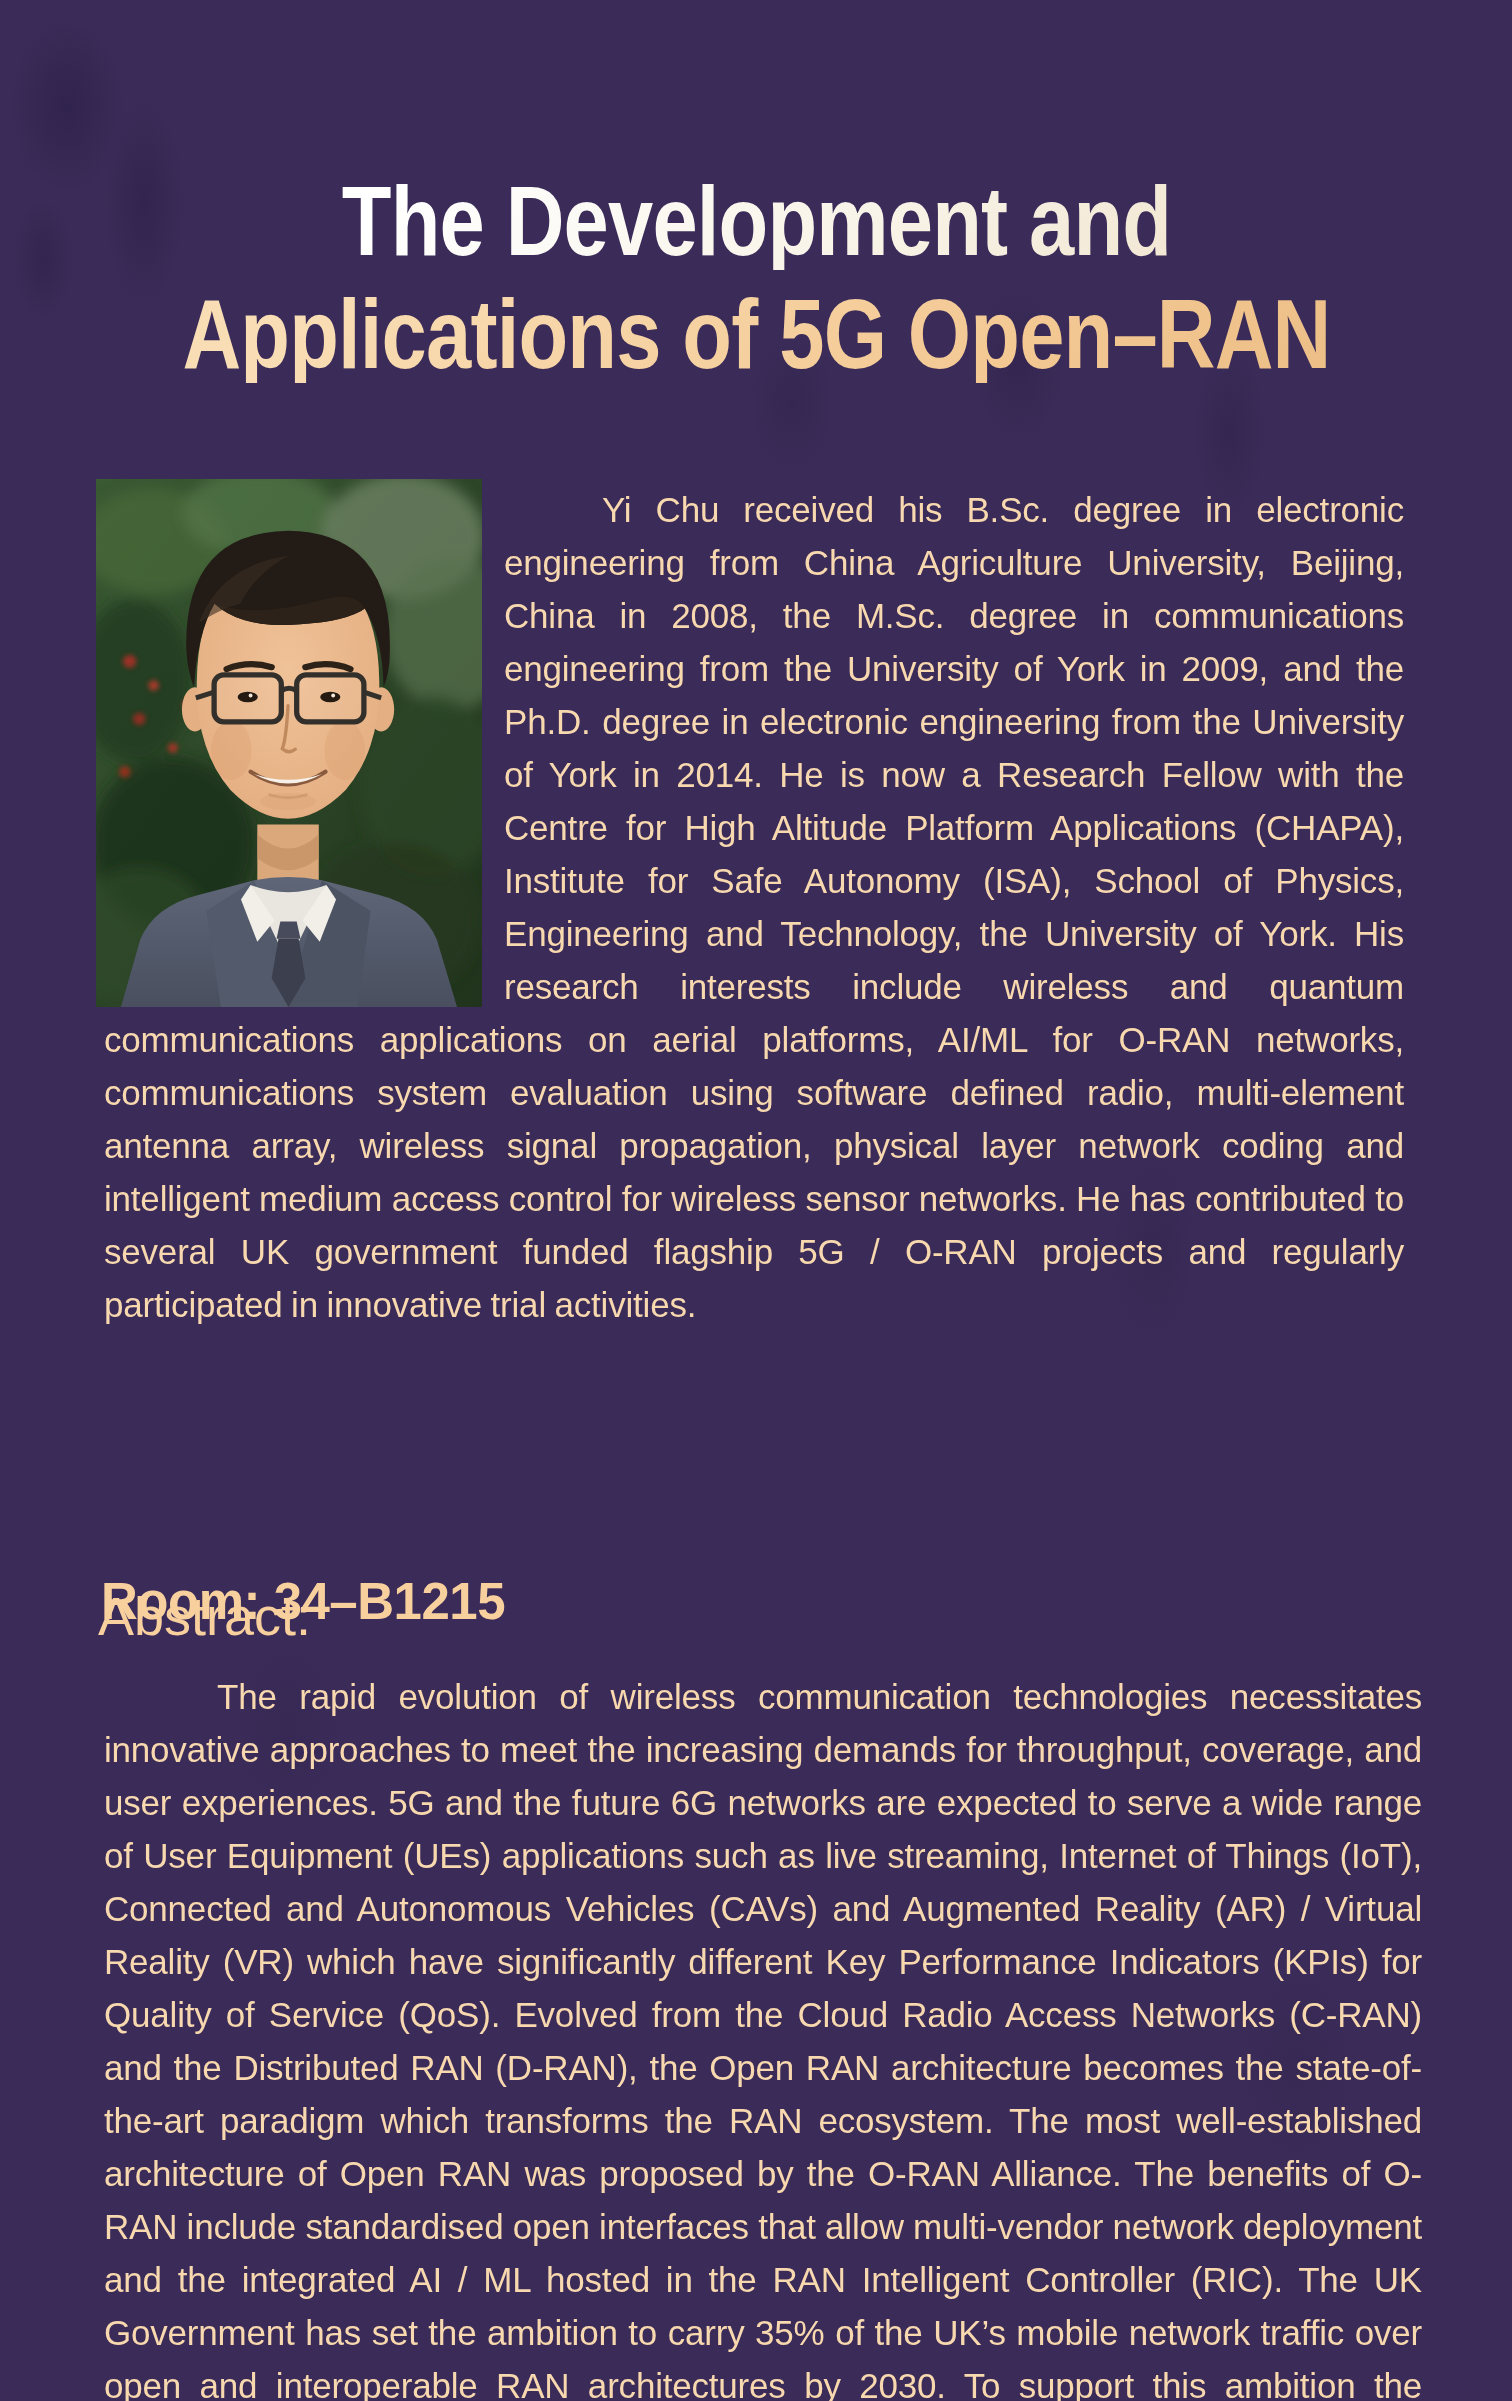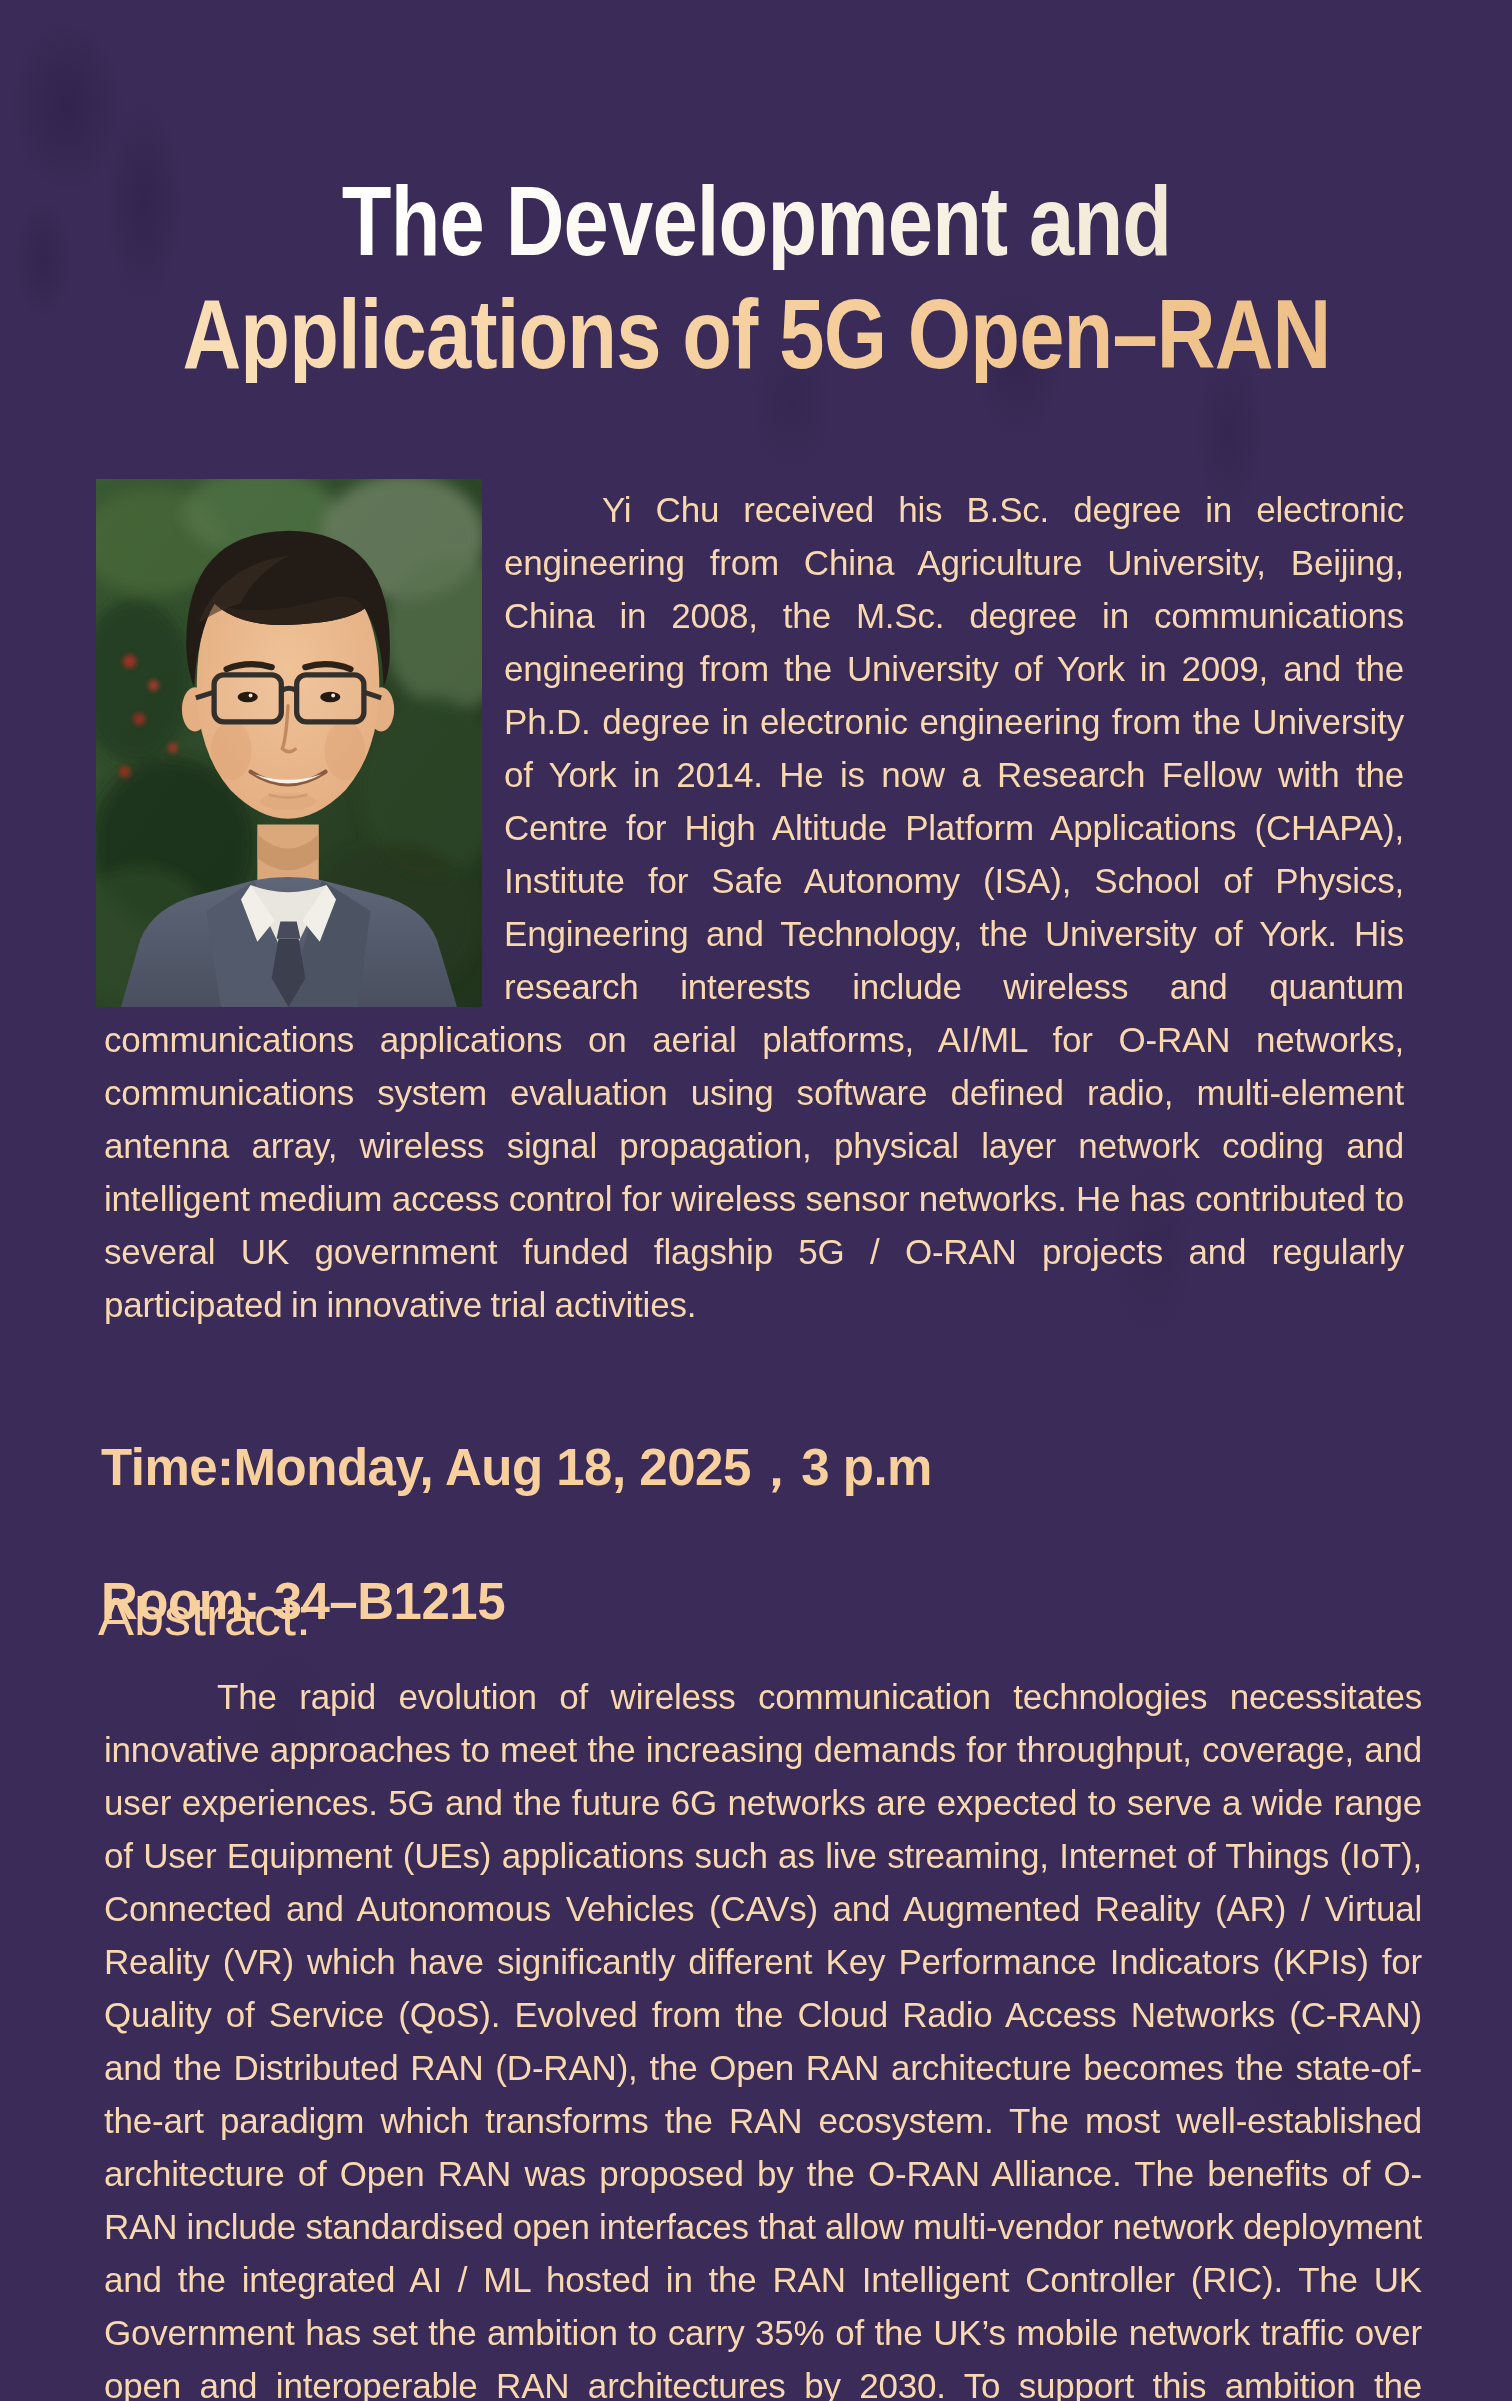--- a/index.html
+++ b/index.html
@@ -203,20 +203,19 @@
         <path d="M 322 610 Q 400 662 478 610" stroke="#8a5a3e" stroke-width="9" fill="none" stroke-linecap="round"></path>
         <path d="M 330 615 Q 400 654 470 615 Q 400 638 330 615 Z" fill="#f6f2ea"></path>
         <path d="M 362 658 Q 400 670 438 658" stroke="#c58f66" stroke-width="6" fill="none" opacity="0.6" stroke-linecap="round"></path>
         <ellipse cx="400" cy="672" rx="58" ry="18" fill="#d59a6c" opacity="0.25"></ellipse>
       </g>
     </svg>
 
     <p class="body-copy bio-text">Yi Chu received his B.Sc. degree in electronic engineering from China Agriculture University, Beijing, China in 2008, the M.Sc. degree in communications engineering from the University of York in 2009, and the Ph.D. degree in electronic engineering from the University of York in 2014. He is now a Research Fellow with the Centre for High Altitude Platform Applications (CHAPA), Institute for Safe Autonomy (ISA), School of Physics, Engineering and Technology, the University of York. His research interests include wireless and quantum communications applications on aerial platforms, AI/ML for O-RAN networks, communications system evaluation using software defined radio, multi-element antenna array, wireless signal propagation, physical layer network coding and intelligent medium access control for wireless sensor networks. He has contributed to several UK government funded flagship 5G / O-RAN projects and regularly participated in innovative trial activities.</p>
   </section>
 
-  <div class="event-line event-time">Time:Monday, Aug 18, 2025，3 p.m</div>
   <div class="event-line event-room">Room: 34–B1215</div>
 
   <div class="abstract-heading">Abstract:</div>
   <p class="body-copy abstract-text">The rapid evolution of wireless communication technologies necessitates innovative approaches to meet the increasing demands for throughput, coverage, and user experiences. 5G and the future 6G networks are expected to serve a wide range of User Equipment (UEs) applications such as live streaming, Internet of Things (IoT), Connected and Autonomous Vehicles (CAVs) and Augmented Reality (AR) / Virtual Reality (VR) which have significantly different Key Performance Indicators (KPIs) for Quality of Service (QoS). Evolved from the Cloud Radio Access Networks (C-RAN) and the Distributed RAN (D-RAN), the Open RAN architecture becomes the state-of-the-art paradigm which transforms the RAN ecosystem. The most well-established architecture of Open RAN was proposed by the O-RAN Alliance. The benefits of O-RAN include standardised open interfaces that allow multi-vendor network deployment and the integrated AI / ML hosted in the RAN Intelligent Controller (RIC). The UK Government has set the ambition to carry 35% of the UK’s mobile network traffic over open and interoperable RAN architectures by 2030. To support this ambition the Department for Science, Innovation and Technology (DSIT) has invested over ￡400 M into the Future Network Programmes and during this talk we will dive into the flagship projects YO-RAN and REACH led by the University of York.</p>
 
 </div>
 
 
 </body></html>

